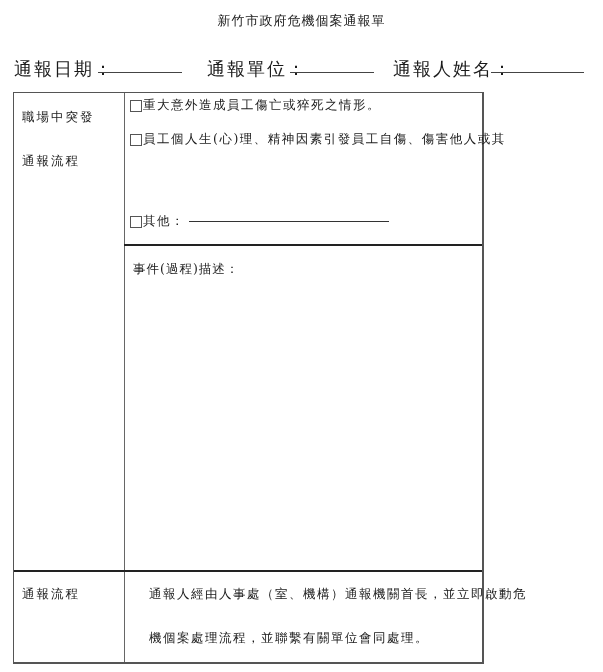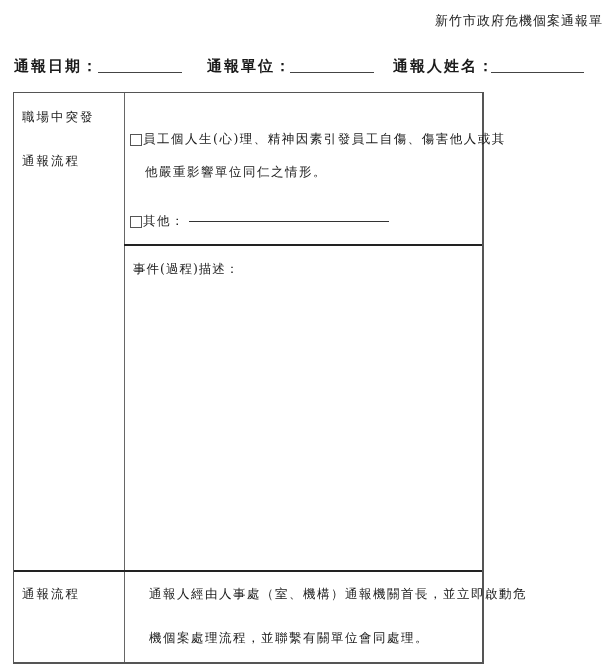--- a/index.html
+++ b/index.html
@@ -1,19 +1,19 @@
 <!DOCTYPE html>
 <html><head>
 <meta charset="utf-8">
 <style>
   * { box-sizing: border-box; margin: 0; padding: 0; }
   html, body { width: 603px; height: 672px; background: #ffffff; overflow: hidden; }
   body { position: relative; font-family: "DejaVu Serif", "Liberation Serif", serif; color: #1a1a1a; }
-  .title { position: absolute; top: 12px; left: 0; width: 603px; text-align: right; font-size: 13px; letter-spacing: 1px; }
-  .meta-row { position: absolute; top: 57px; left: 0; width: 508px; height: 22px; font-size: 15px; font-weight: bold; }
+  .title { position: absolute; top: 12px; left: 0; width: 603px; text-align: center; font-size: 13px; letter-spacing: 1px; }
+  .meta-row { position: absolute; top: 57px; left: 0; width: 508px; height: 22px; font-size: 18px; }
   .meta-label { position: absolute; top: 0; letter-spacing: 2px; white-space: nowrap; }
   .meta-line { position: absolute; top: 15px; height: 1px; background: #444; }
   .tbl { position: absolute; left: 13px; top: 92px; width: 471px; height: 572px; border: 1.5px solid #555; border-right-width: 2px; border-bottom-width: 2px; }
   .vdiv { position: absolute; left: 110px; top: 0; width: 1px; height: 100%; background: #666; }
   .hdiv-inner { position: absolute; left: 110px; right: 0; top: 151px; height: 1.5px; background: #222; }
   .hdiv-full { position: absolute; left: 0; right: 0; top: 477px; height: 1.5px; background: #222; }
   .cell-label { position: absolute; left: 8px; font-size: 12.5px; letter-spacing: 2px; white-space: nowrap; }
   .opt { position: absolute; left: 116px; font-size: 12.5px; letter-spacing: 1.5px; white-space: nowrap; display: flex; align-items: center; }
   .cb { display: inline-block; width: 12px; height: 12px; border: 1px solid #555; margin-right: 1px; cursor: pointer; }
   .cont { position: absolute; left: 131px; font-size: 12.5px; letter-spacing: 1.5px; white-space: nowrap; }
@@ -37,25 +37,28 @@
 </div>
 
 <div class="tbl">
   <div class="vdiv"></div>
   <div class="hdiv-inner"></div>
   <div class="hdiv-full"></div>
 
   <div class="cell-label" style="top:16px">職場中突發</div>
   <div class="cell-label" style="top:60px">通報流程</div>
 
+  <div class="opt" style="top:4px">
+    <span class="cb"></span>
+    <span>重大意外造成員工傷亡或猝死之情形。</span>
+  </div>
   <div class="opt" style="top:38px">
     <span class="cb"></span>
     <span>員工個人生(心)理、精神因素引發員工自傷、傷害他人或其</span>
   </div>
-  <div class="cont" style="top:71px">他嚴重影響單位同仁之情形。</div>
   <div class="opt" style="top:120px">
     <span class="cb"></span>
     <span>其他：</span>
     <span class="other-line"></span>
   </div>
 
   <div class="desc-label">事件(過程)描述：</div>
   <textarea class="desc-area" style=""></textarea>
 
   <div class="cell-label" style="top:493px">通報流程</div>

